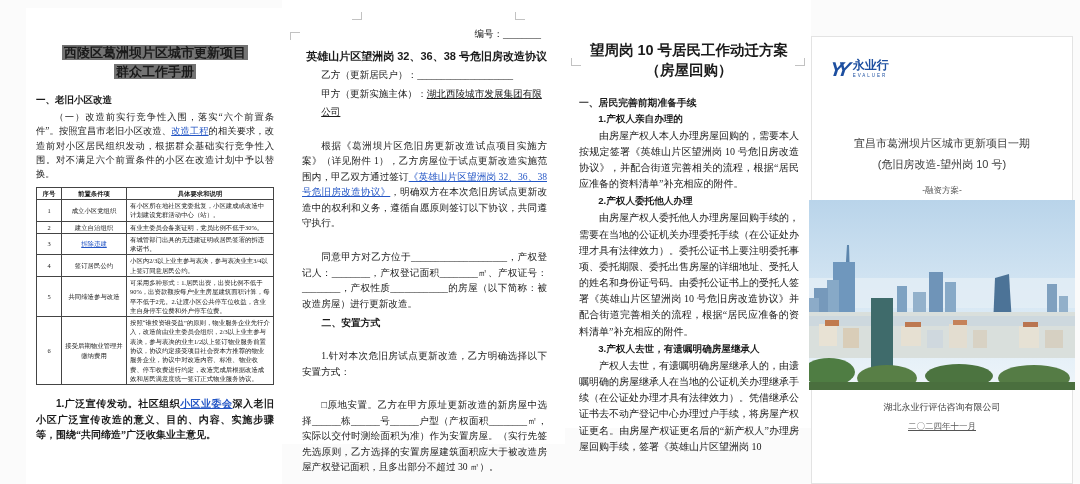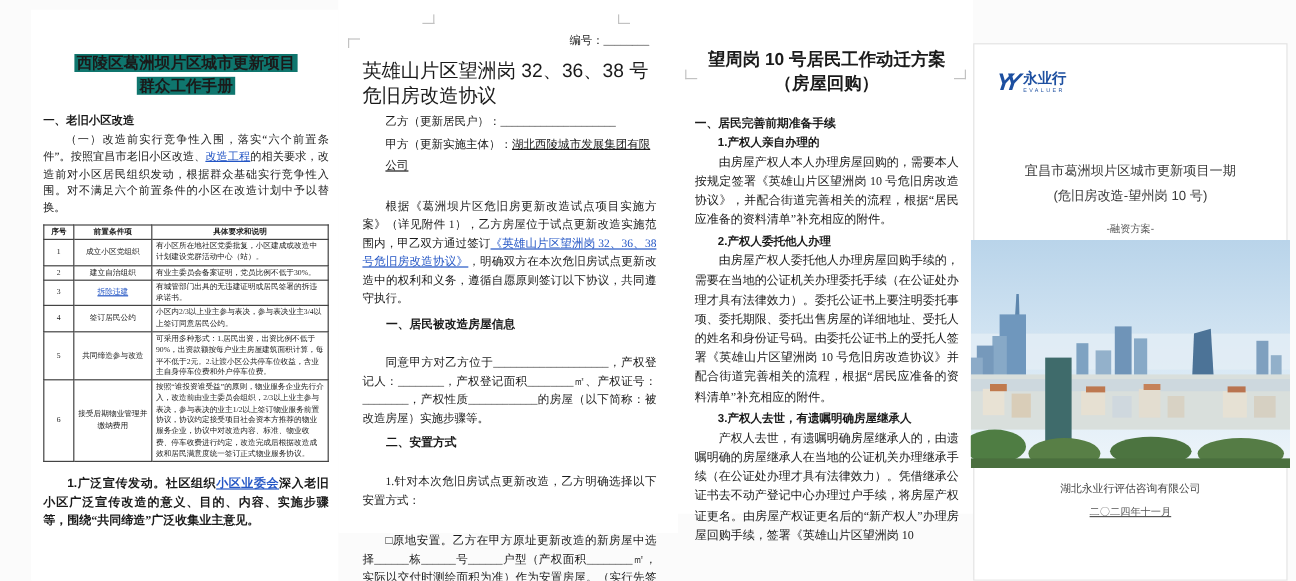--- a/index.html
+++ b/index.html
@@ -12,39 +12,39 @@
   .page{position:absolute;background:#ffffff;box-sizing:border-box;}
   .crop{position:absolute;width:9px;height:7px;}
   .crop.bl{border-left:1px solid #c2c2c2;border-bottom:1px solid #c2c2c2;}
   .crop.br{border-right:1px solid #c2c2c2;border-bottom:1px solid #c2c2c2;}
   .crop.tr{border-right:1px solid #c2c2c2;border-top:1px solid #c2c2c2;}
 
   
   .p1{left:26px;top:8px;width:256px;height:476px;padding:36px 8px 0 10px;}
   .p1 .doc-title{font-family:"Liberation Sans","DejaVu Sans",sans-serif;
     font-weight:bold;font-size:13px;line-height:1.45;text-align:center;}
-  .p1 .doc-title span{background:#0f766e;padding:0 2px;}
+  .p1 .doc-title span{background:#737373;padding:0 2px;}
   .p1 .sec{font-weight:bold;font-size:9.5px;margin-top:12px;}
   .p1 .para{font-size:9.3px;line-height:1.55;text-indent:2em;text-align:justify;margin-top:3px;}
   table.cond{border-collapse:collapse;width:100%;margin-top:5px;table-layout:fixed;}
   table.cond th,table.cond td{border:1px solid #444;font-size:6.4px;line-height:1.45;
     padding:1px 3px;vertical-align:middle;}
   table.cond th{font-weight:bold;text-align:center;font-family:"Liberation Sans","DejaVu Sans",sans-serif;}
   table.cond .c-num{width:18px;text-align:center;}
   table.cond .c-cond{width:58px;text-align:center;}
   table.cond td.c-desc{text-align:left;}
   .link{color:#2456c5;text-decoration:underline;}
   .p1 .foot{font-size:10px;line-height:1.55;text-indent:2em;text-align:justify;margin-top:11px;font-weight:bold;}
   .p1 .foot b{font-family:"Liberation Sans","DejaVu Sans",sans-serif;}
 
   
   .p2{left:282px;top:0px;width:283px;height:444px;padding:28px 18px 0 20px;}
   .p2 .no-line{text-align:right;font-size:9.5px;padding-right:6px;}
-  .p2 .doc-title{font-family:"Liberation Sans","DejaVu Sans",sans-serif;font-weight:normal;
-    font-size:16px;text-align:left;margin-top:8px;}
+  .p2 .doc-title{font-family:"Liberation Sans","DejaVu Sans",sans-serif;font-weight:bold;
+    font-size:11px;text-align:right;margin-top:8px;}
   .p2 .party{font-size:9.6px;line-height:1.8;margin-left:2em;margin-top:2px;}
   .p2 .party .u{text-decoration:underline;}
   .p2 .party:first-of-type{margin-top:14px;}
   .p2 .para{font-size:9.6px;line-height:1.62;text-indent:2em;text-align:justify;margin-top:18px;}
   .p2 .sec{font-weight:bold;font-size:9.8px;text-indent:2em;margin-top:6px;
     font-family:"Liberation Sans","DejaVu Sans",sans-serif;}
 
   
   .p3{left:565px;top:0px;width:246px;height:428px;padding:40px 12px 0 14px;}
   .p3 .doc-title{font-family:"Liberation Sans","DejaVu Sans",sans-serif;font-weight:bold;
@@ -130,22 +130,21 @@
 
 <div class="page p2">
   <div class="crop bl" style="left:70px;top:12px;transform:scaleX(-1);"></div>
   <div class="crop bl" style="right:40px;top:12px;"></div>
   <div class="crop tr" style="left:8px;top:32px;transform:scaleX(-1);"></div>
   <div class="no-line">编号：________</div>
   <div class="doc-title">英雄山片区望洲岗 32、36、38 号危旧房改造协议</div>
   <div class="party">乙方（更新居民户）：____________________</div>
   <div class="party"><span>甲方（更新实施主体）：</span><span class="u">湖北西陵城市发展集团有限公司</span></div>
   <div class="para"><span>根据《葛洲坝片区危旧房更新改造试点项目实施方案》（详见附件 1），乙方房屋位于试点更新改造实施范围内，甲乙双方通过签订</span><span class="link">《英雄山片区望洲岗 32、36、38 号危旧房改造协议》</span><span>，明确双方在本次危旧房试点更新改造中的权利和义务，遵循自愿原则签订以下协议，共同遵守执行。</span></div>
-  <div class="sec">一、居民被改造房屋信息</div>
-  <div class="para">同意甲方对乙方位于____________________，产权登记人：________，产权登记面积________㎡、产权证号：________，产权性质____________的房屋（以下简称：被改造房屋）实施步骤等。</div>
+  <div class="para">同意甲方对乙方位于____________________，产权登记人：________，产权登记面积________㎡、产权证号：________，产权性质____________的房屋（以下简称：被改造房屋）进行更新改造。</div>
   <div class="sec">二、安置方式</div>
   <div class="para">1.针对本次危旧房试点更新改造，乙方明确选择以下安置方式：</div>
   <div class="para">□原地安置。乙方在甲方原址更新改造的新房屋中选择______栋______号______户型（产权面积________㎡，实际以交付时测绘面积为准）作为安置房屋。（实行先签先选原则，乙方选择的安置房屋建筑面积应大于被改造房屋产权登记面积，且多出部分不超过 30 ㎡）。</div>
 </div>
 
 <div class="page p3">
   <div class="crop bl" style="left:6px;top:58px;"></div>
   <div class="crop br" style="right:6px;top:58px;"></div>
   <div class="doc-title">
     <span>望周岗 10 号居民工作动迁方案</span><br>

